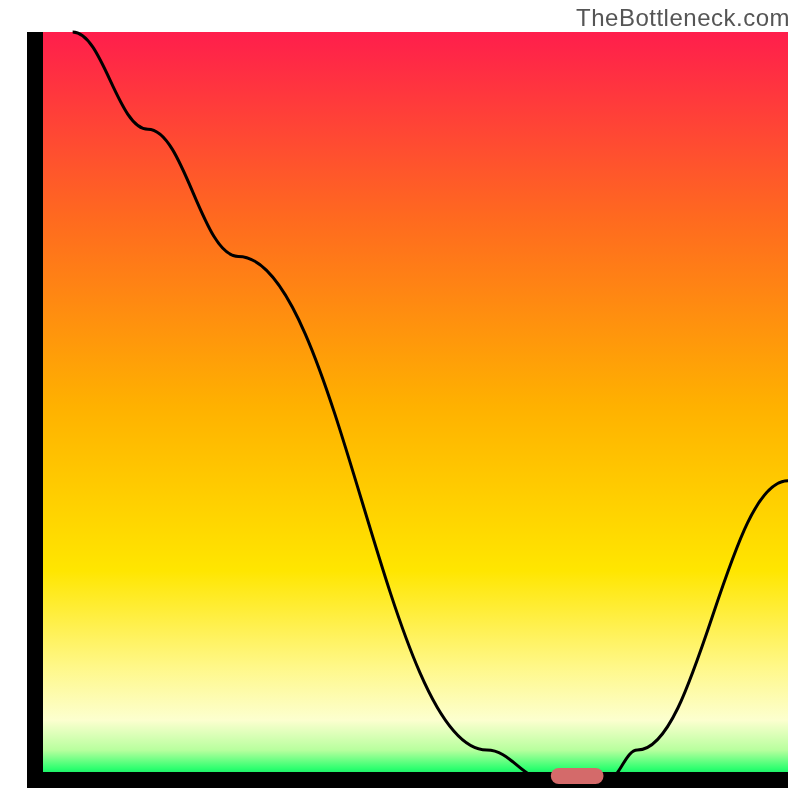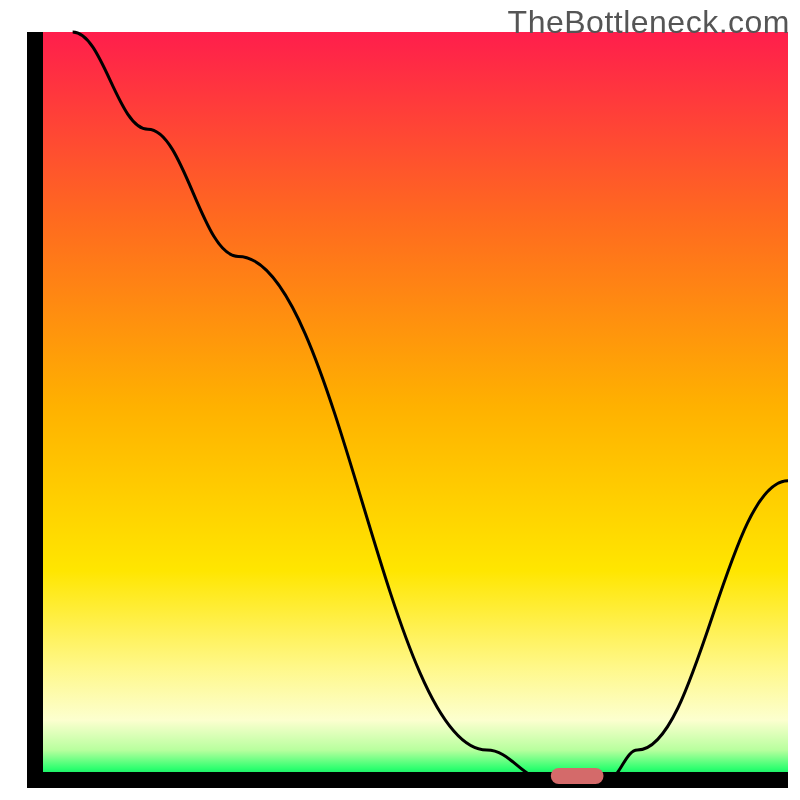--- a/index.html
+++ b/index.html
@@ -8,21 +8,21 @@
     width: 800px;
     height: 800px;
     background: #ffffff;
     font-family: Arial, Helvetica, sans-serif;
     position: relative;
   }
   .watermark {
     position: absolute;
     top: 4px;
     right: 10px;
-    font-size: 32px;
+    font-size: 24px;
     color: #555555;
     letter-spacing: 0.5px;
   }
   .chart-wrap {
     position: absolute;
     left: 0;
     top: 0;
     width: 800px;
     height: 800px;
   }

